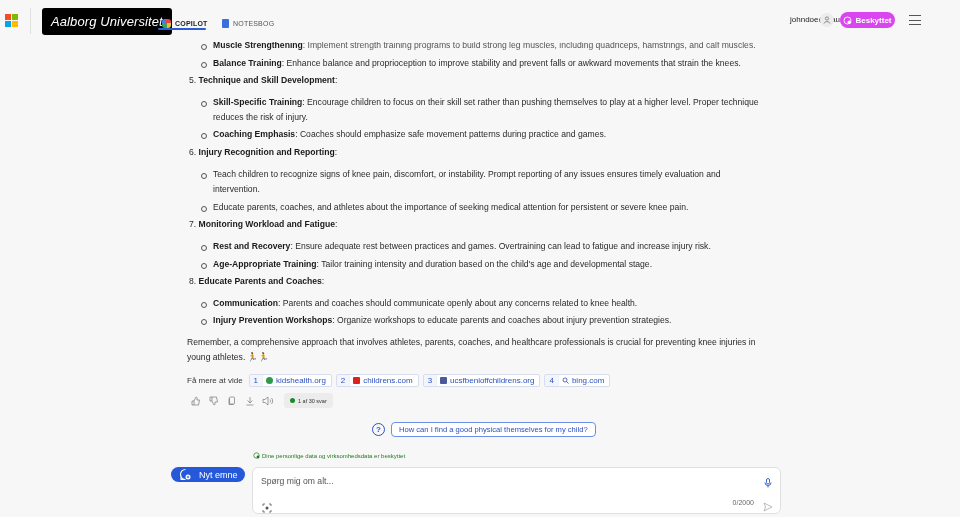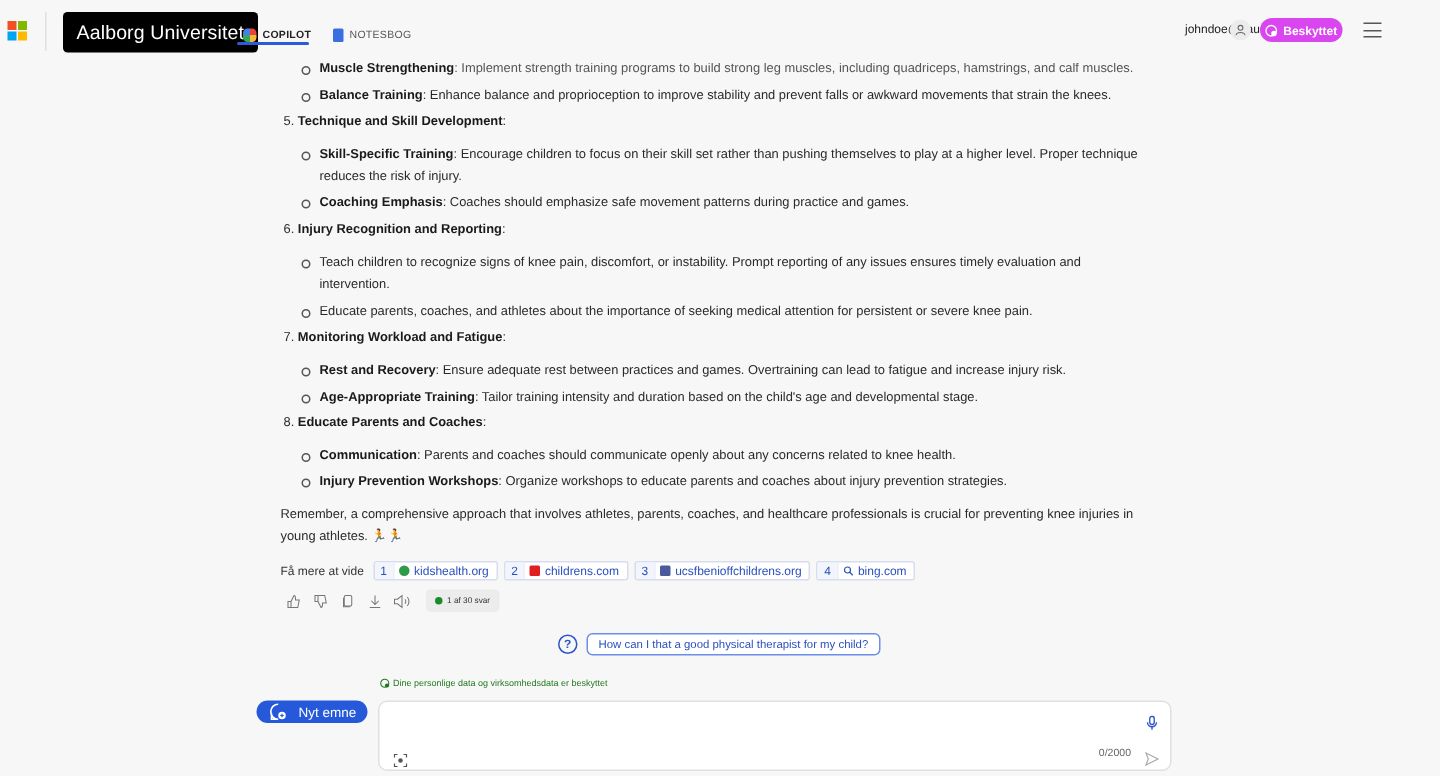--- a/index.html
+++ b/index.html
@@ -4,21 +4,21 @@
 <style>
   * { box-sizing: border-box; margin: 0; padding: 0; }
   html, body { width: 960px; height: 517px; overflow: hidden; }
   body { background: #f7f7f7; font-family: "Liberation Sans", sans-serif; color: #1f1f1f; position: relative; }
 
   
   .header { position: absolute; top: 0; left: 0; width: 960px; height: 42px; background: #f7f7f7; z-index: 5; }
   .ms-logo { position: absolute; left: 5px; top: 14px; width: 13px; height: 13px; display: grid; grid-template-columns: 6px 6px; grid-template-rows: 6px 6px; gap: 1px; }
   .ms-logo span { display: block; }
   .hdr-divider { position: absolute; left: 30px; top: 8px; width: 1px; height: 26px; background: #e0e0e0; }
-  .org-badge { position: absolute; left: 42px; top: 8px; height: 27px; padding: 0 9px; background: #000; color: #fff; border-radius: 3px; font-size: 13px; line-height: 27px; letter-spacing: 0.1px; }
+  .org-badge { position: absolute; left: 42px; top: 8px; height: 27px; padding: 0 9px; background: #000; color: #fff; border-radius: 3px; font-size: 13px; line-height: 27px; letter-spacing: 0.1px; font-style: italic; }
   .tab { position: absolute; top: 14px; height: 18px; font-size: 7px; font-weight: bold; color: #444; display: flex; align-items: center; gap: 4px; letter-spacing: 0.2px; }
   .tab.copilot { left: 162px; color: #222; }
   .tab.notes { left: 222px; color: #555; font-weight: normal; }
   .tab-underline { position: absolute; left: 158px; top: 28px; width: 48px; height: 2px; background: #2b5bd7; border-radius: 1px; }
   .copilot-logo { width: 9px; height: 9px; border-radius: 3px; background: conic-gradient(#e8453c 0 25%, #f6b93b 0 50%, #34a853 0 75%, #4b7bec 0); }
   .notes-icon { width: 7px; height: 9px; background: #3a6fe0; border-radius: 1px; }
   .email { position: absolute; left: 757px; top: 15px; font-size: 8px; color: #222; padding-left: 33px; }
   .user-icon { position: absolute; left: 820px; top: 13px; width: 14px; height: 14px; border-radius: 50%; background: #ececec; display: flex; align-items: center; justify-content: center; }
   .protected-btn { position: absolute; left: 840px; top: 12px; width: 55px; height: 16px; border-radius: 9px; background: #d946ef; color: #fff; font-size: 8px; font-weight: bold; display: flex; align-items: center; justify-content: center; gap: 3px; }
   .menu-icon { position: absolute; left: 909px; top: 15px; width: 12px; height: 10px; display: flex; flex-direction: column; justify-content: space-between; }
@@ -182,41 +182,42 @@
       </svg>
     </div>
   <div class="answers">
     <span class="dot"></span>
     <span>1 af 30 svar</span>
   </div>
 </div>
 
 <div class="suggest">
   <div class="q-icon">?</div>
-  <div class="chip">How can I that a good physical therapist for my child?</div>
+  <div class="chip">How can I find a good physical themselves for my child?</div>
 </div>
 
 <div class="privacy">
   <svg width="7" height="7" viewBox="0 0 7 7">
       <circle cx="3.5" cy="3.5" r="2.7" fill="none" stroke="#1f7a1f" stroke-width="0.7"></circle>
       <circle cx="5" cy="5" r="1.4" fill="#1f7a1f"></circle>
     </svg>
   <span>Dine personlige data og virksomhedsdata er beskyttet</span>
 </div>
 
 <div class="new-topic">
   <svg width="13" height="13" viewBox="0 0 13 13">
       <path d="M6.5 1.5a5 5 0 1 0 0 10H2v-4" fill="none" stroke="#fff" stroke-width="1.1"></path>
       <circle cx="9" cy="9" r="2.5" fill="#fff"></circle>
       <path d="M9 7.8v2.4M7.8 9h2.4" stroke="#2559d9" stroke-width="0.8"></path>
     </svg>
   <span>Nyt emne</span>
 </div>
 
 <div class="input-box">
+  <input type="text" placeholder="Spørg mig om alt..." style="">
   <div class="mic"><svg width="8" height="10" viewBox="0 0 8 10">
         <rect x="2.5" y="0.5" width="3" height="5.5" rx="1.5" fill="none" stroke="#2a55c9" stroke-width="0.9"></rect>
         <path d="M1 4.5a3 3 0 0 0 6 0 M4 7.5v2" fill="none" stroke="#2a55c9" stroke-width="0.9"></path>
       </svg></div>
   <div class="scan"><svg width="10" height="10" viewBox="0 0 10 10">
         <path d="M1 3V1h2 M7 1h2v2 M9 7v2H7 M3 9H1V7" fill="none" stroke="#555" stroke-width="0.8"></path>
         <circle cx="5" cy="5" r="1.5" fill="#555"></circle>
       </svg></div>
   <div class="counter">0/2000</div>
   <div class="send"><svg width="10" height="10" viewBox="0 0 10 10">

